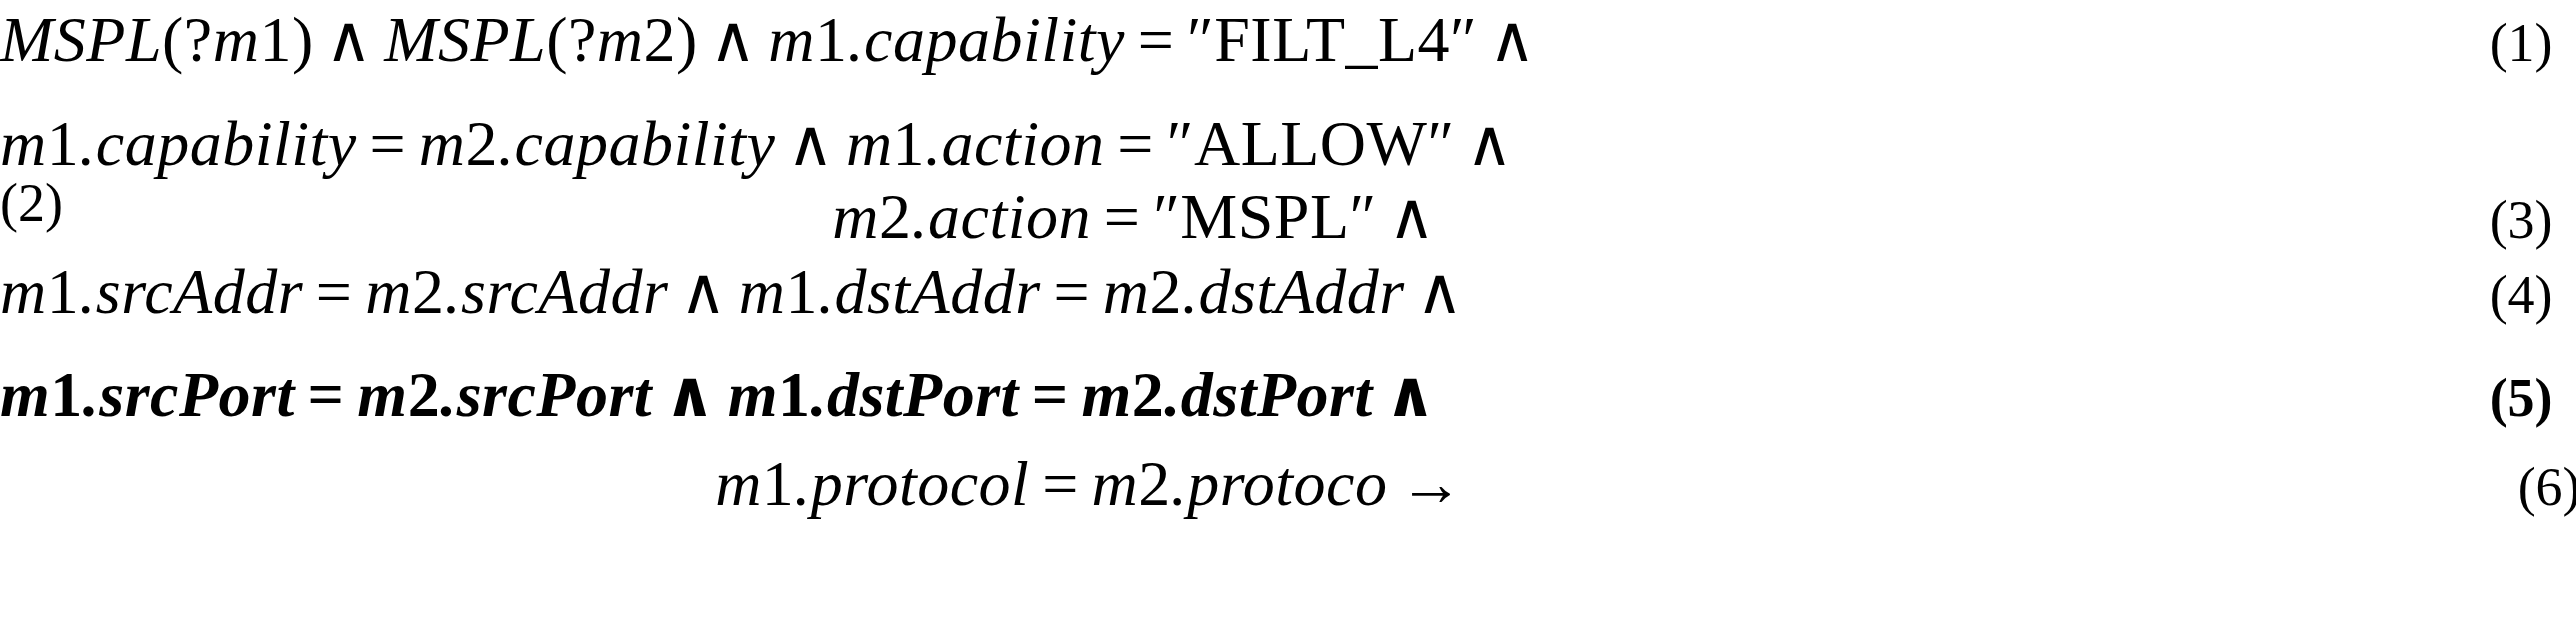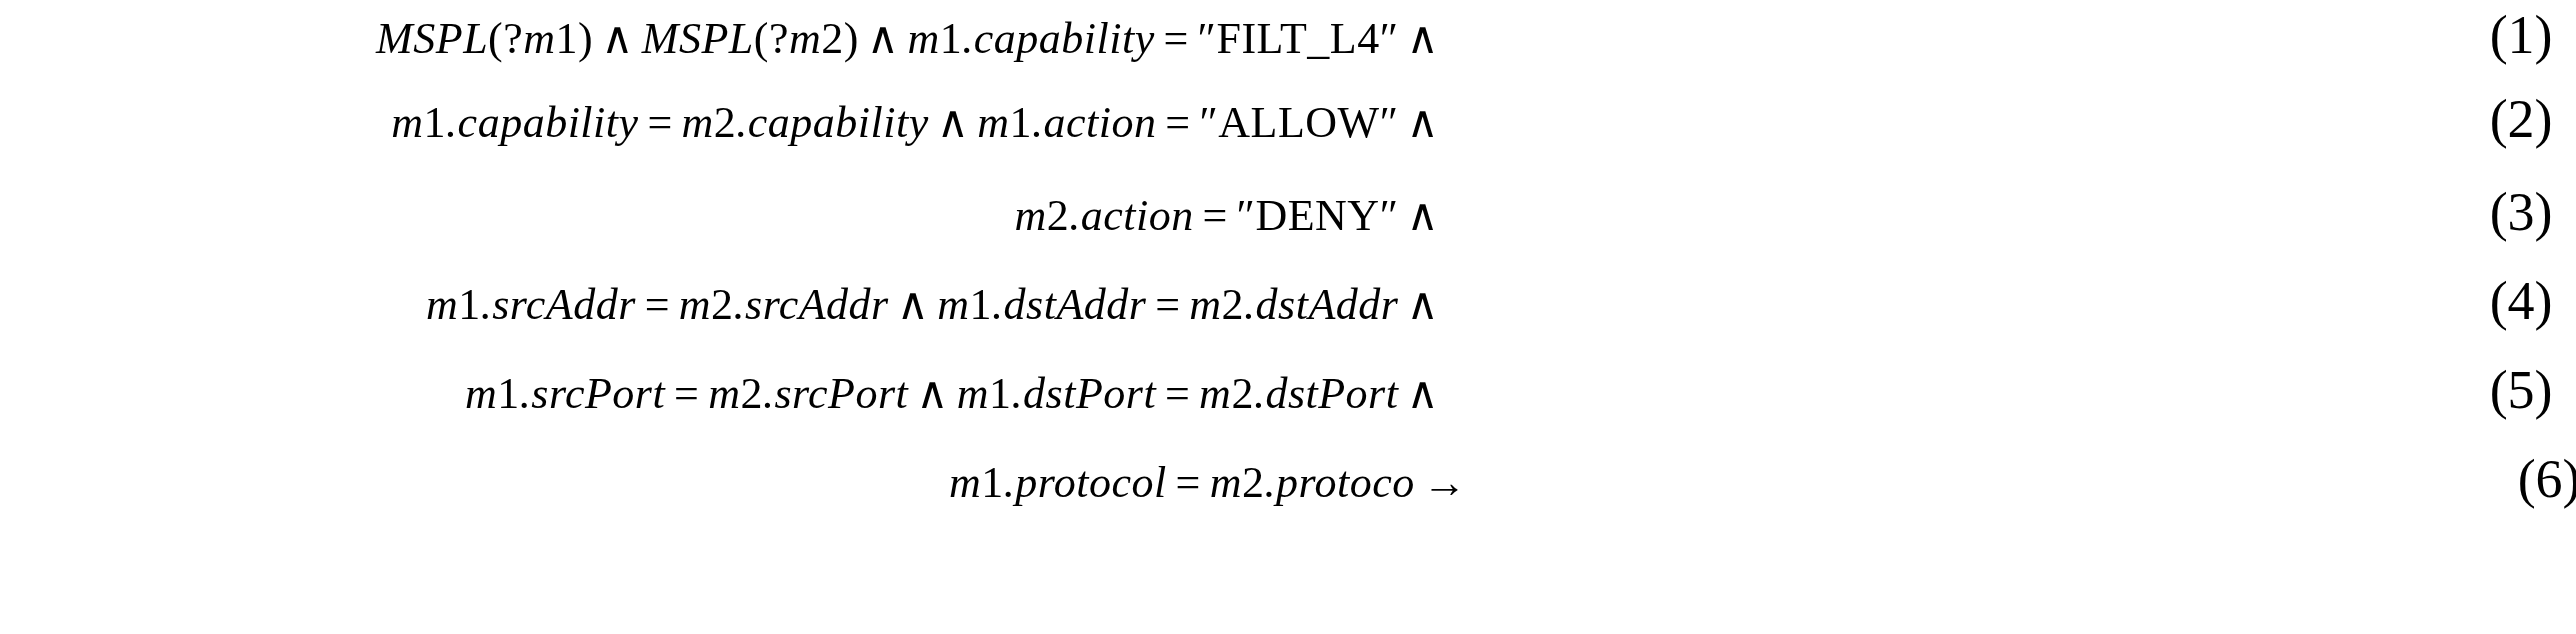--- a/index.html
+++ b/index.html
@@ -39,21 +39,21 @@
 
   .eq-tag-cell {
     flex: 1;
     text-align: right;
     padding-right: 23.4px;
     white-space: nowrap;
   }
 
   .math {
     font-family: "Liberation Serif", "DejaVu Serif", serif;
-    font-size: 44px;
+    font-size: 64px;
     line-height: 1;
     font-style: italic;
     letter-spacing: 0.5px;
     margin-top: 40px;
   }
 
   
   .math .up {
     font-style: normal;
   }
@@ -81,24 +81,24 @@
 
   .eq-tag {
     font-family: "Liberation Serif", "DejaVu Serif", serif;
     font-size: 54px;
     font-style: normal;
     line-height: 1;
   }
 
   
   #row-1 { top: 7.5px; }
-  #row-2 { top: 92px; }
+  #row-2 { top: 112px; flex-direction: column; }
   #row-3 { top: 185px; }
-  #row-4 { top: 274px; justify-content: space-between; }
-  #row-5 { top: 363px; }
+  #row-4 { top: 260px; justify-content: space-between; }
+  #row-5 { top: 363px; font-weight: bold; }
   #row-6 { top: 452px; padding-left: 28px; }
   #row-7 { top: 541px; }
 </style>
 </head>
 <body>
 
 <div id="equation-block">
 
   <div class="eq-row" id="row-1">
     <div class="eq-formula-cell">
@@ -113,21 +113,21 @@
     <div class="eq-formula-cell">
       <span class="math"><span>m</span><span class="num">1</span><span>.capability</span><span class="rel">=</span><span>m</span><span class="num">2</span><span>.capability</span><span class="op">∧</span><span>m</span><span class="num">1</span><span>.action</span><span class="rel">=</span><span class="lit">″ALLOW″</span><span class="op">∧</span></span>
     </div>
     <div class="eq-tag-cell">
       <span class="eq-tag">(2)</span>
     </div>
   </div>
 
   <div class="eq-row" id="row-3">
     <div class="eq-formula-cell">
-      <span class="math"><span>m</span><span class="num">2</span><span>.action</span><span class="rel">=</span><span class="lit">″DENY″</span><span class="op">∧</span></span>
+      <span class="math"><span>m</span><span class="num">2</span><span>.action</span><span class="rel">=</span><span class="lit">″MSPL″</span><span class="op">∧</span></span>
     </div>
     <div class="eq-tag-cell">
       <span class="eq-tag">(3)</span>
     </div>
   </div>
 
   <div class="eq-row" id="row-4">
     <div class="eq-formula-cell">
       <span class="math"><span>m</span><span class="num">1</span><span>.srcAddr</span><span class="rel">=</span><span>m</span><span class="num">2</span><span>.srcAddr</span><span class="op">∧</span><span>m</span><span class="num">1</span><span>.dstAddr</span><span class="rel">=</span><span>m</span><span class="num">2</span><span>.dstAddr</span><span class="op">∧</span></span>
     </div>

